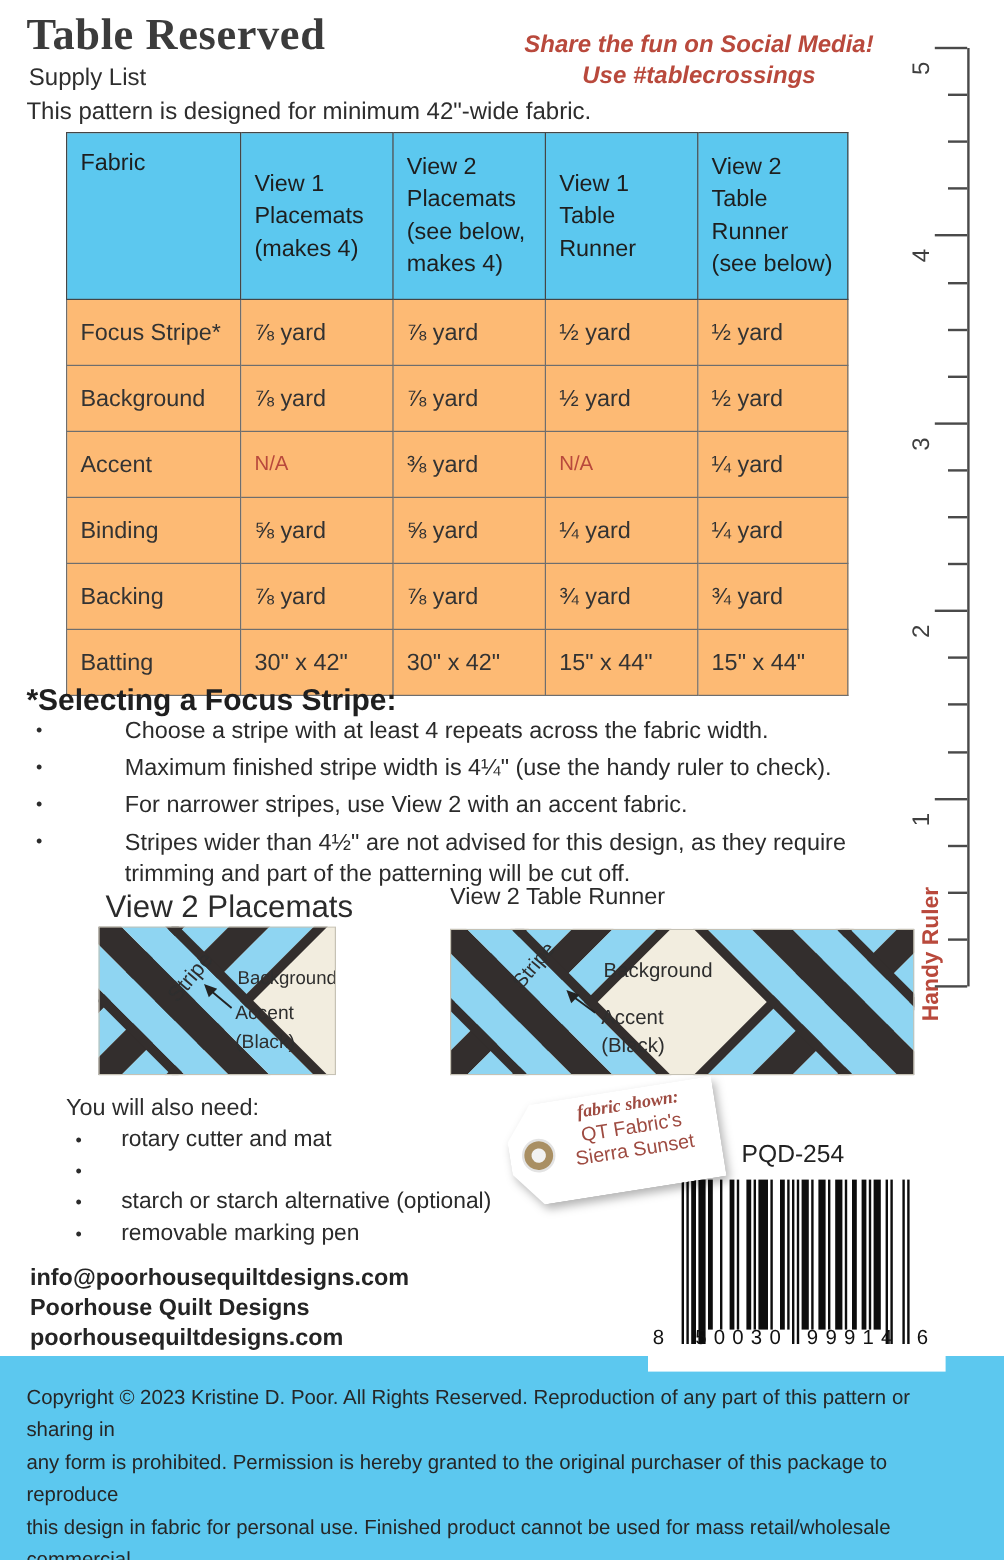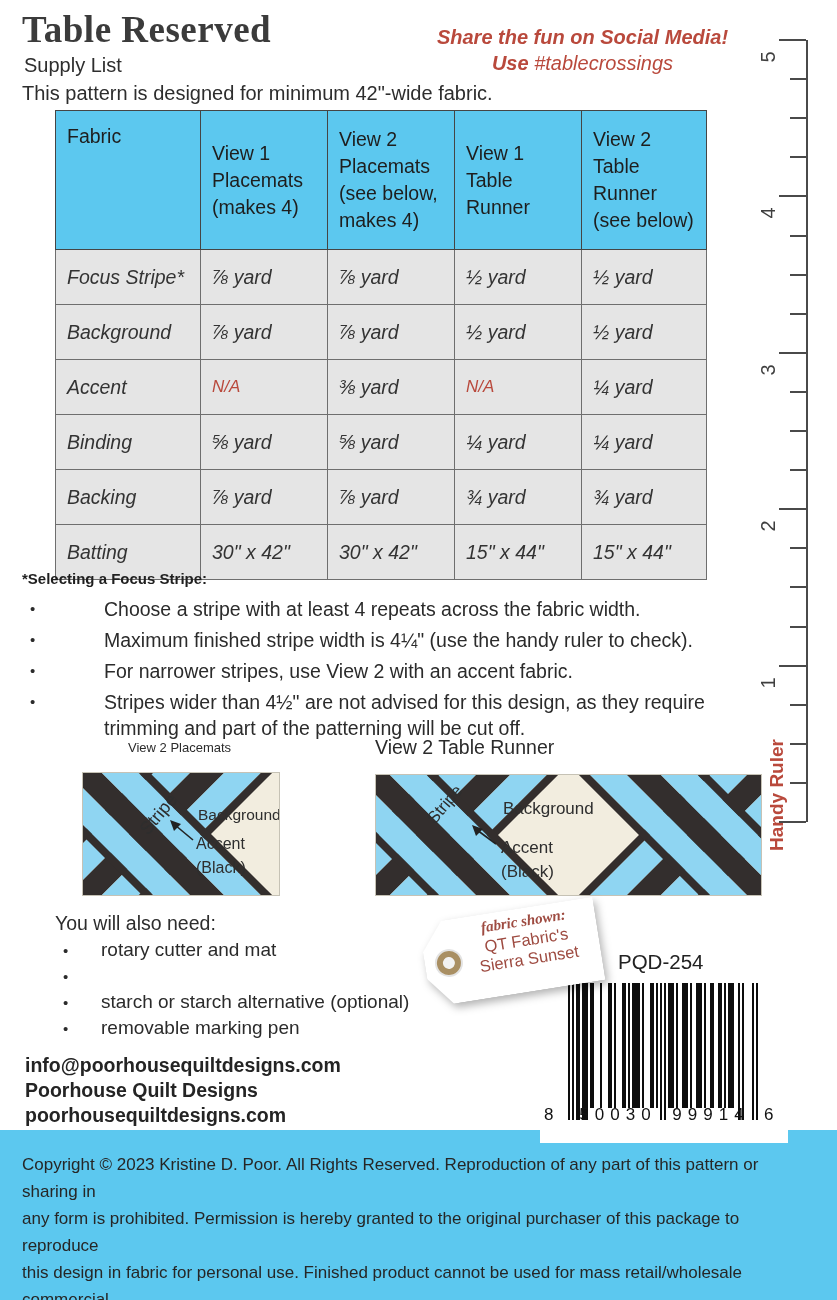--- a/index.html
+++ b/index.html
@@ -6,46 +6,46 @@
   #page{position:relative;width:837px;height:1300px;background:#ffffff;overflow:hidden;
         font-family:"Liberation Sans",sans-serif;color:#2d2d2d;}
   .abs{position:absolute;}
 
   
   .title{left:22px;top:8px;font-family:"Liberation Serif",serif;font-weight:bold;
          font-size:37px;color:#3b3b3b;letter-spacing:.5px;}
   .subtitle{left:24px;top:54px;font-size:20px;color:#2e2e2e;}
   .social{left:420px;top:24px;width:325px;text-align:center;color:#b9493c;
           font-style:italic;font-size:20px;font-weight:600;line-height:26px;}
-  .social .hash{font-weight:normal;margin-top:14px;}
+  .social .hash{font-weight:bold;margin-top:14px;}
   .intro{left:22px;top:82px;font-size:20px;}
 
   
   .supply-table{position:absolute;left:55px;top:110px;border-collapse:collapse;table-layout:fixed;}
   .supply-table td{border:1px solid #6e6e6e;font-size:19.5px;padding:4px 6px 4px 11px;
                    vertical-align:middle;color:#333;}
   .supply-table thead td{background:#5cc8ef;height:122px;white-space:pre-line;
                          vertical-align:middle;line-height:27px;border-color:#454545;color:#1e1e1e;}
   .supply-table thead td:first-child{vertical-align:top;padding-top:12px;}
-  .supply-table tbody td{height:46px;background:#e5e5e5;font-style:italic;}
+  .supply-table tbody td{height:46px;background:#fdba74;}
   .supply-table td.na{color:#b9493c;font-size:17px;}
 
   
-  .notes-heading{left:22px;top:570px;font-size:15px;font-weight:bold;color:#1f1f1f;}
+  .notes-heading{left:22px;top:570px;font-size:25px;font-weight:bold;color:#1f1f1f;}
   .bullets{display:block;}
   .bullet-item{display:flex;margin:0 0 5px 0;font-size:19.5px;line-height:26px;color:#2b2b2b;}
   .bullet-item .dot{width:38px;flex:0 0 38px;font-size:15px;line-height:26px;}
   #focus-bullets{left:30px;top:596px;width:700px;}
   #focus-bullets .btext{width:650px;margin-left:36px;}
   #also-bullets{left:63px;top:938px;width:400px;}
   #also-bullets .bullet-item{font-size:19px;line-height:24.5px;margin-bottom:0;}
   .also-heading{left:55px;top:912px;font-size:19.5px;}
 
   
-  .pm-title{left:88px;top:740px;font-size:13px;color:#2b2b2b;margin-left:40px;}
+  .pm-title{left:88px;top:740px;font-size:26px;color:#2b2b2b;}
   .tr-title{left:375px;top:736px;font-size:19.5px;color:#2b2b2b;}
   .pm-svg{left:82px;top:772px;}
   .tr-svg{left:375px;top:774px;}
   svg text{font-family:"Liberation Sans",sans-serif;fill:#2e2e2e;}
 
   
   .tag-wrap{left:424px;top:898px;width:200px;height:120px;filter:drop-shadow(3px 4px 4px rgba(0,0,0,.30));z-index:6;}
   .tag{position:absolute;left:0;top:12px;width:176px;height:84px;background:#fff;
        transform:rotate(-9deg);clip-path:polygon(0 34%,13% 0,100% 0,100% 100%,13% 100%,0 66%);}
   .grommet{position:absolute;left:12px;top:31px;width:12px;height:12px;border-radius:50%;

